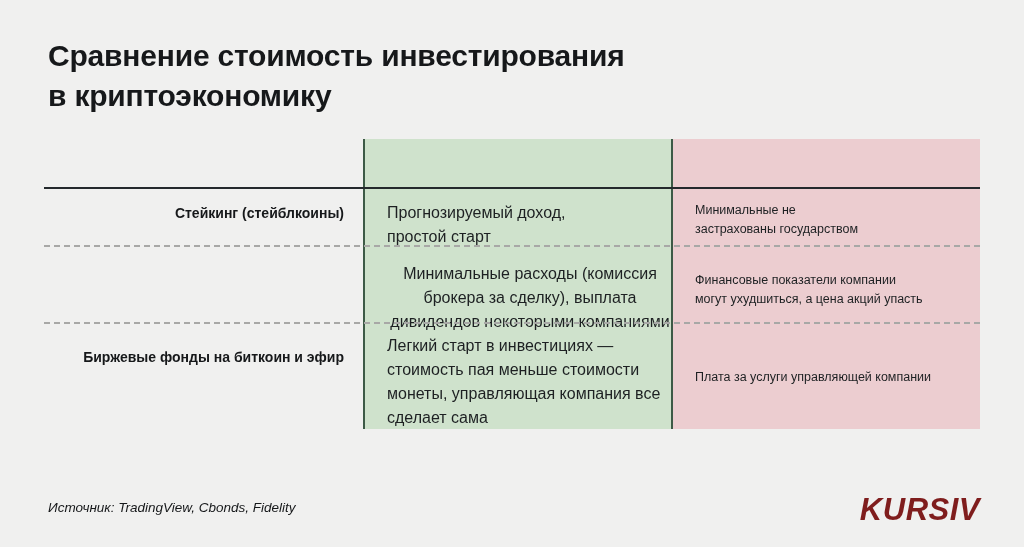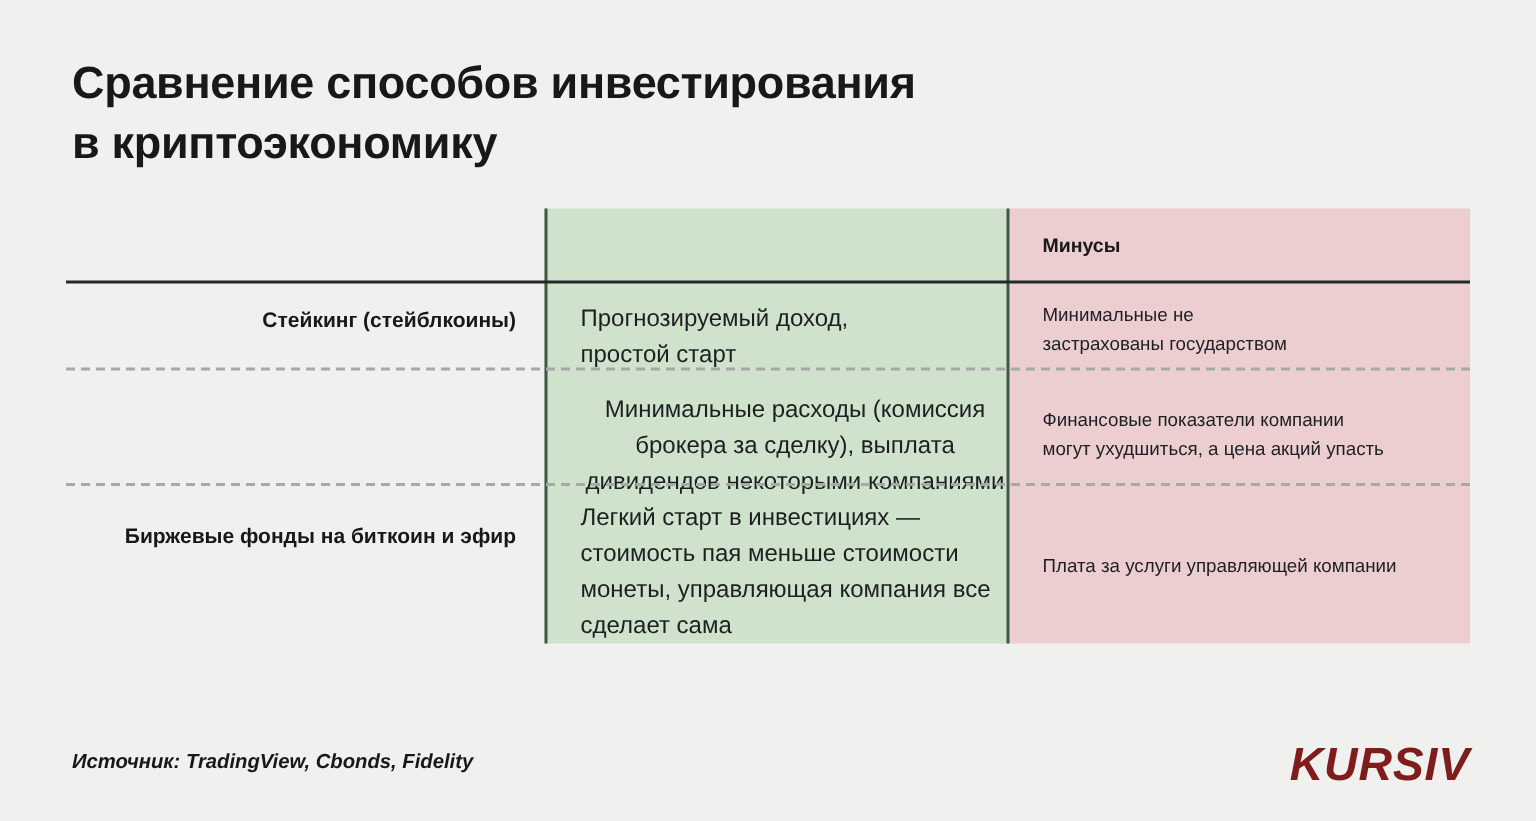--- a/index.html
+++ b/index.html
@@ -153,49 +153,48 @@
 
   .tline { display: block; }
 
   
   .source {
     position: absolute;
     left: 48px;
     top: 500px;
     font-size: 13.5px;
     font-style: italic;
-    font-weight: bold;
+    font-weight: normal;
     color: #16181a;
   }
   .logo {
     position: absolute;
     right: 44px;
     top: 492px;
     font-size: 31px;
     font-weight: bold;
     font-style: italic;
     letter-spacing: 0.5px;
     color: #7f1d1d;
   }
 </style>
 </head>
 <body>
 
 <div class="title">
-  <span class="title-line">Сравнение способов инвестирования</span>
+  <span class="title-line">Сравнение стоимость инвестирования</span>
   <span class="title-line">в криптоэкономику</span>
 </div>
 
 <div class="table">
 
   <div class="band band-pros"></div>
   <div class="band band-cons"></div>
 
   <div class="head-row">
-    <div class="head-cell head-cons">Минусы</div>
   </div>
 
   <div class="rule-solid"></div>
 
   <div class="row row-1">
     <div class="cell-label">
       <span class="tline">Стейкинг (стейблкоины)</span>
     </div>
     <div class="cell-pros">
       <span class="tline">Прогнозируемый доход,</span>

